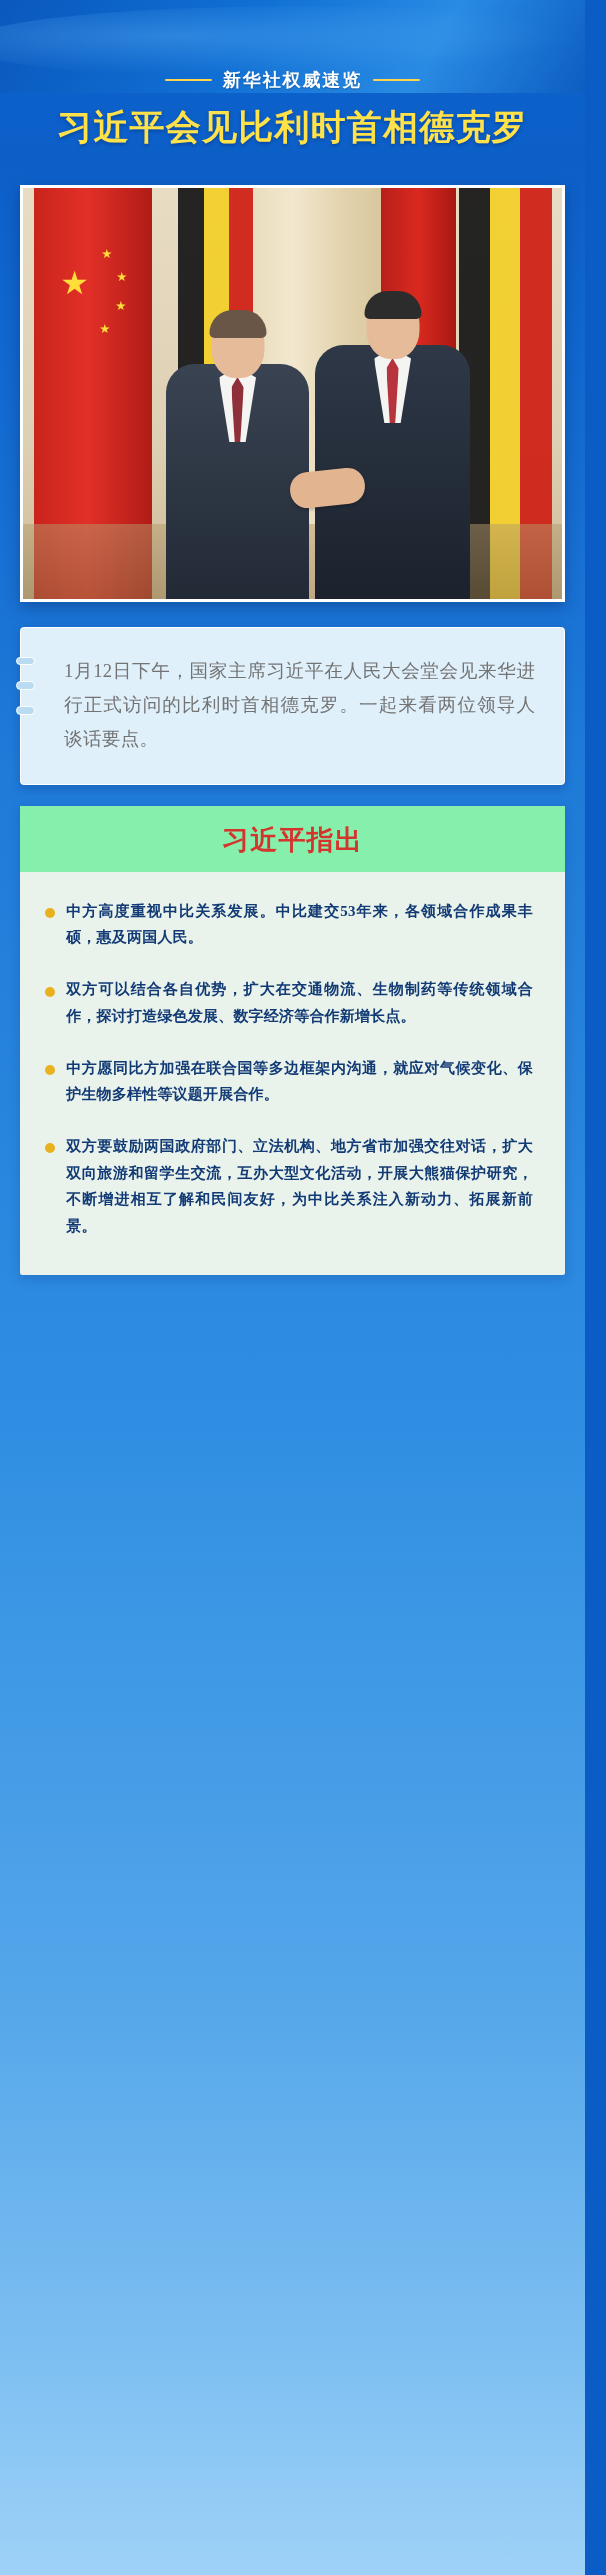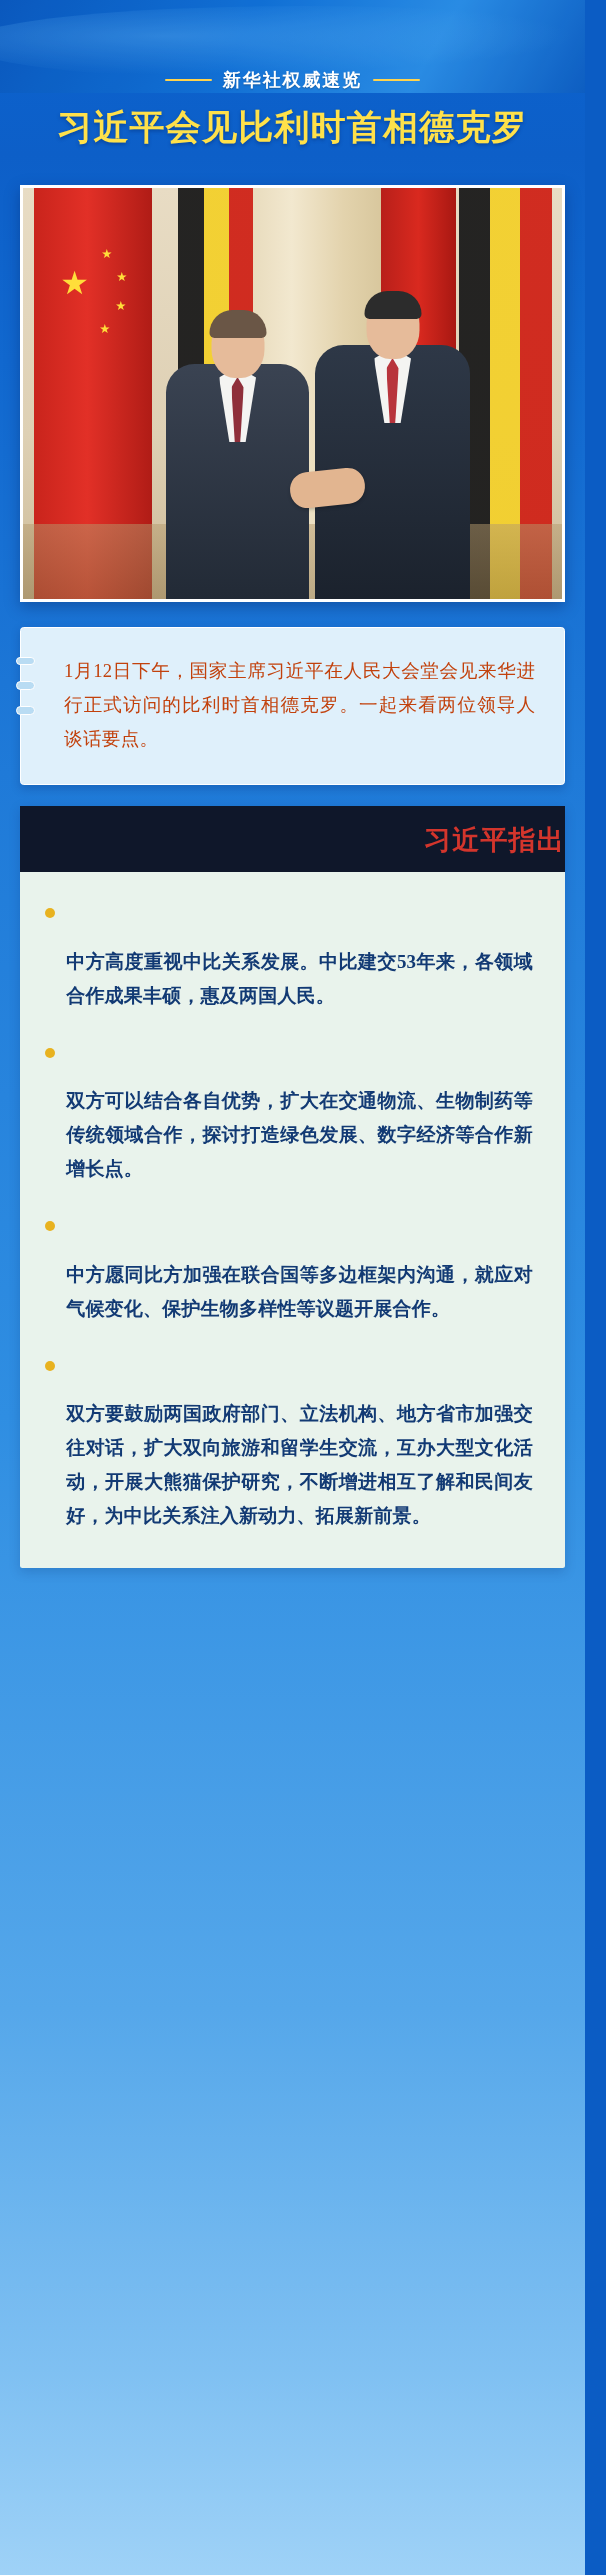--- a/index.html
+++ b/index.html
@@ -178,39 +178,39 @@
     position: absolute; left: -5px; top: 28.6px; width: 18.6px;
   }
   .ring {
     width: 18.6px; height: 8.7px;
     border: 1.9px solid #ffffff;
     border-radius: 5px;
     background: #b9dcf3;
     margin-bottom: 16px;
   }
   .lead-text {
-    color: #c2410c;
+    color: #737373;
     font-size: 18.6px;
     line-height: 1.82;
     text-align: justify;
     letter-spacing: 0.3px;
   }
 
   
   .panel {
     margin: 21px auto 0;
     width: 545px;
     background: #e9f3ec;
     border-radius: 2.5px;
     padding: 0 0 35px;
     box-shadow: 0 3.7px 11.2px rgba(0,30,90,.18);
   }
   .panel-head {
-    background: #0f172a;
-    text-align: right;
+    background: #86efac;
+    text-align: center;
     padding: 16px 0 13.7px;
   }
   .panel-title {
     color: #d3352c;
     font-size: 27px;
     font-weight: bold;
     font-family: "Liberation Sans", sans-serif;
     letter-spacing: 1.2px;
   }
   .bullets { padding: 26px 32px 0 25px; }
@@ -222,26 +222,25 @@
   .bullet:last-child { margin-bottom: 0; }
   .dot {
     flex: 0 0 auto;
     width: 10px; height: 10px;
     margin: 10.6px 11.2px 0 0;
     border-radius: 50%;
     background: #e8b21f;
   }
   .bullet-text {
     color: #123a74;
-    font-size: 19px;
+    font-size: 15px;
     line-height: 1.78;
     text-align: justify;
     letter-spacing: 0.2px;
     font-weight: bold;
-    margin-top: 47px;
   }
 </style>
 </head>
 <body>
 
 <div class="page">
 
   <div class="top-wave"></div>
 
   <div class="header">

